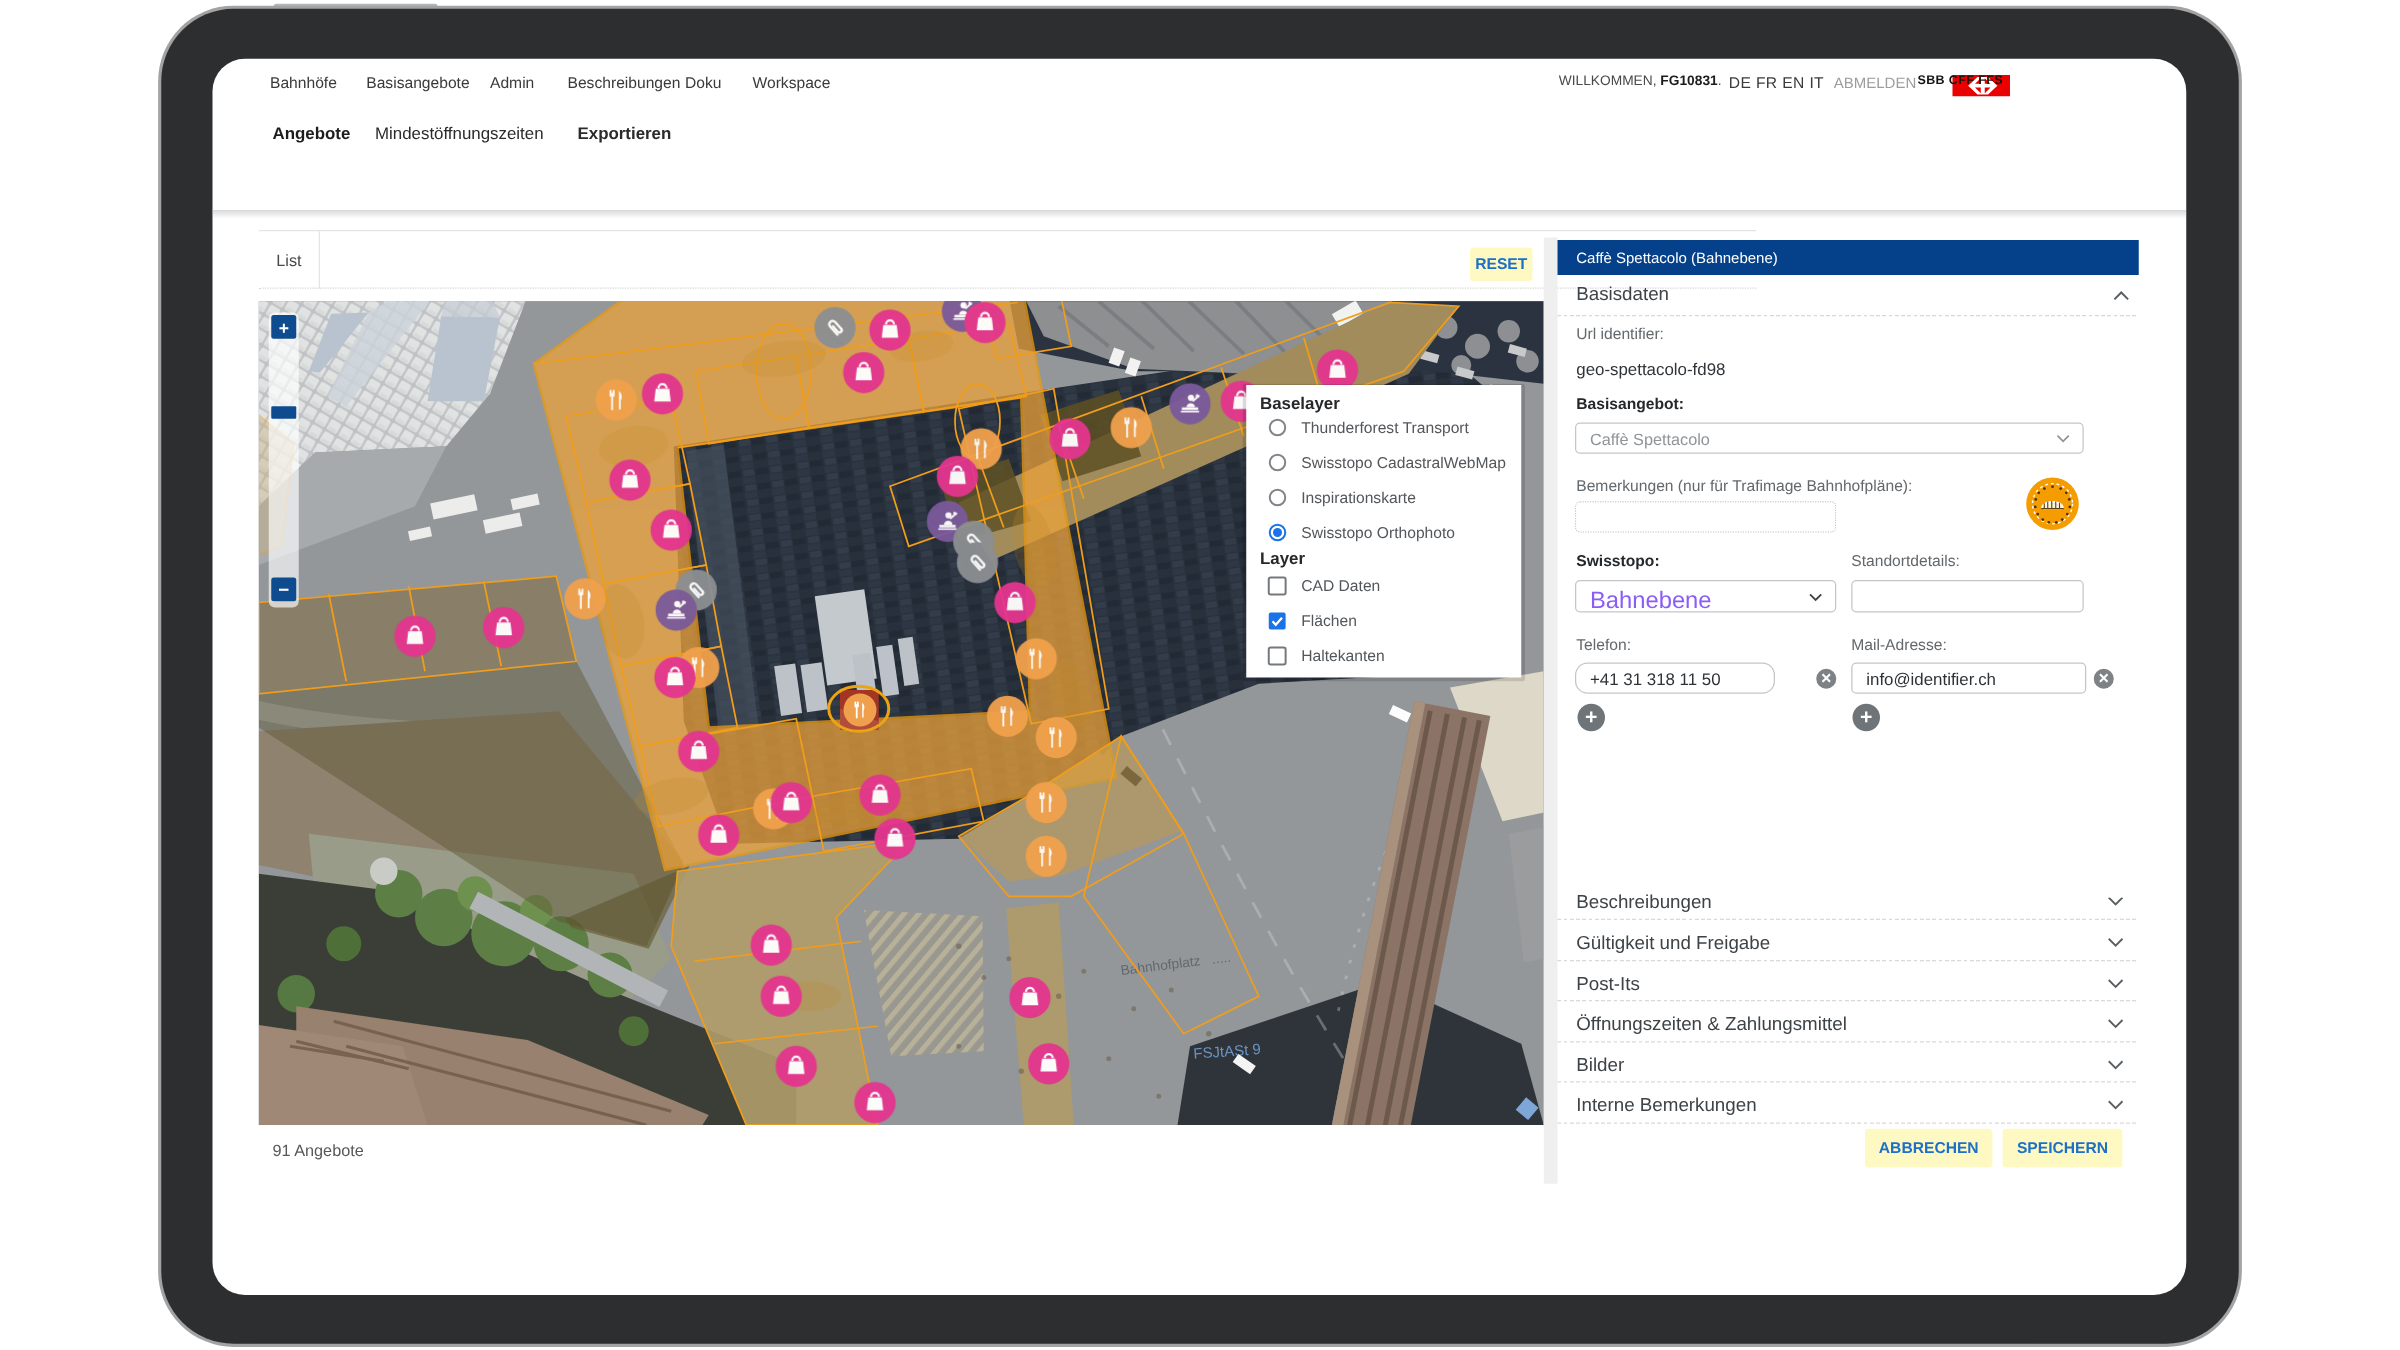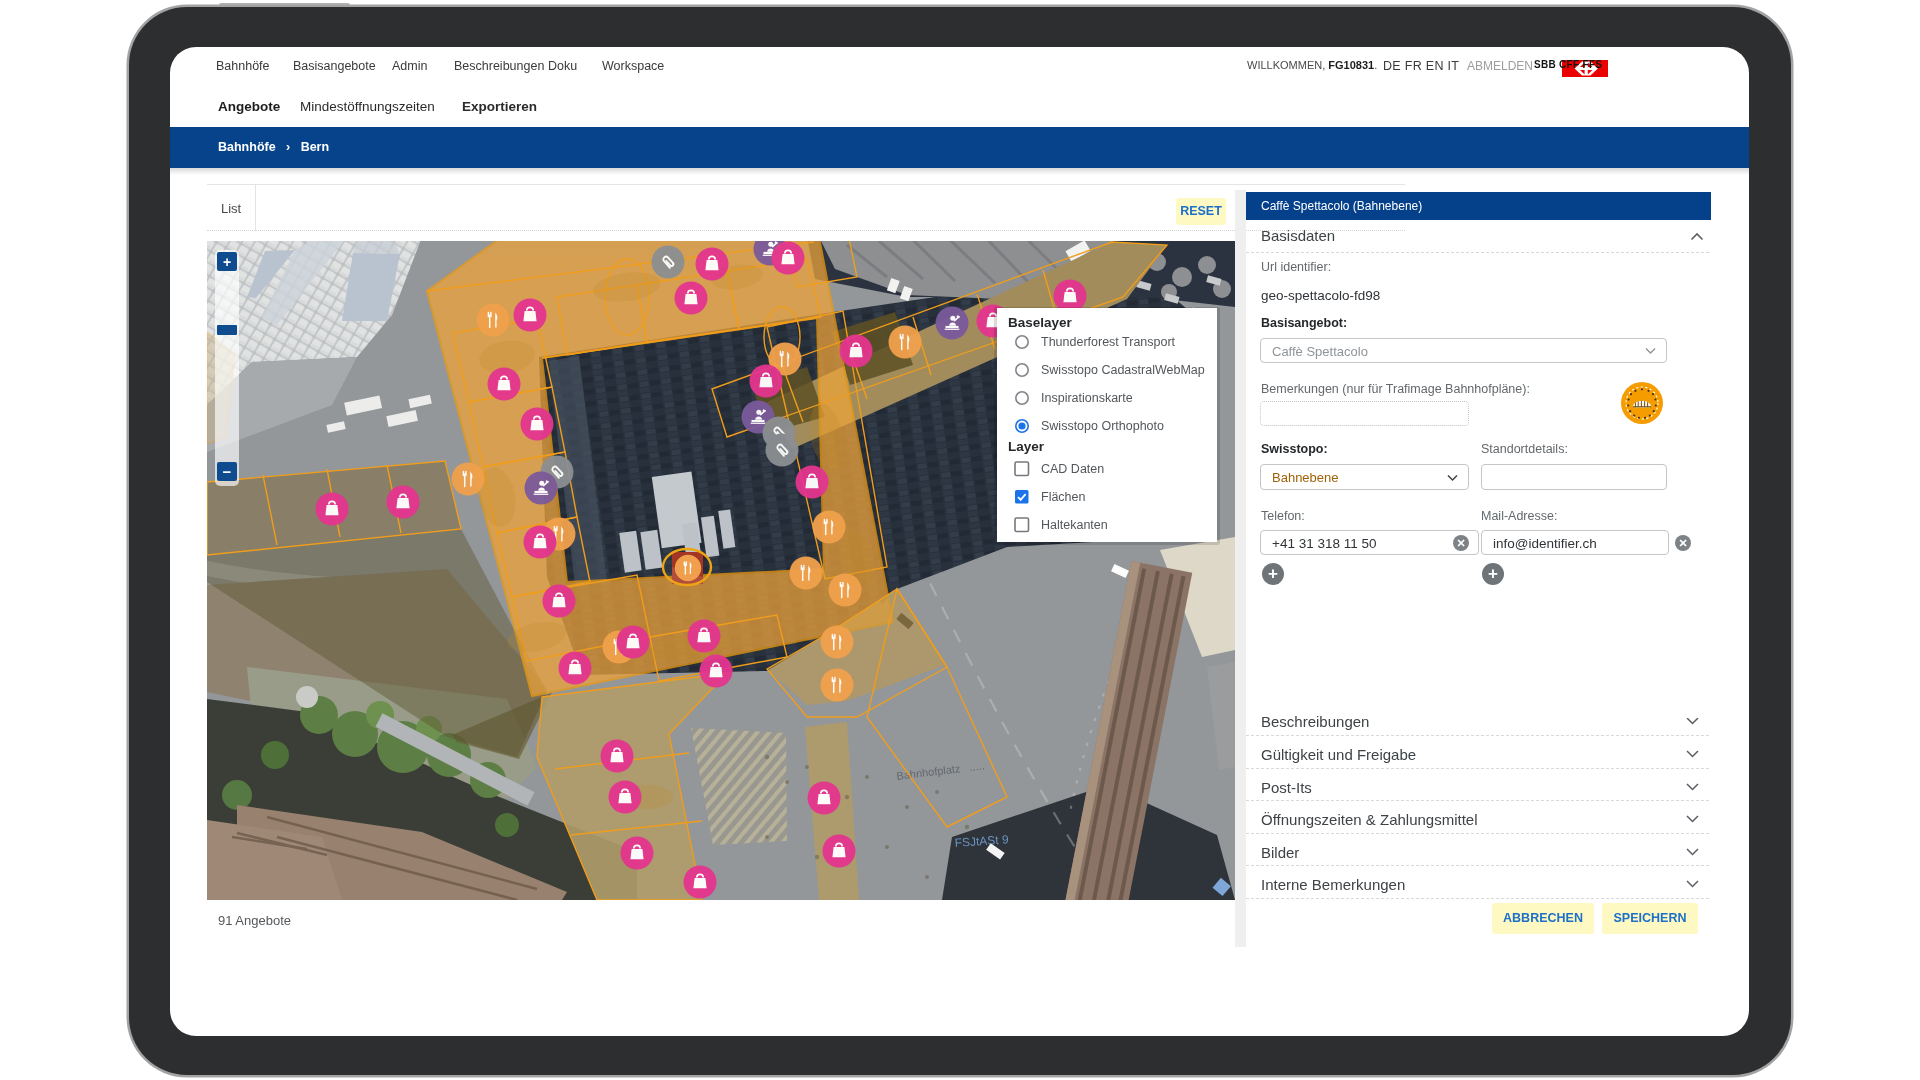--- a/index.html
+++ b/index.html
@@ -51,23 +51,20 @@
     <svg width="46" height="17" viewBox="0 0 46 17" style="position:absolute;left:0;top:0;">
       <g fill="#fff">
           <path d="M12.5 8.5 L20 1.5 L23.6 1.5 L18 7 L22.6 7 L22.6 1.5 L25.8 1.5 L25.8 7 L30.4 7 L24.8 1.5 L28.4 1.5 L35.9 8.5 L28.4 15.5 L24.8 15.5 L30.4 10 L25.8 10 L25.8 15.5 L22.6 15.5 L22.6 10 L18 10 L23.6 15.5 L20 15.5 Z"></path>
         </g>
     </svg>
   </div>
   <div class="abs" style="left:1364px; top:12px; font-size:10px; font-weight:bold; color:#141414; letter-spacing:.3px;">SBB CFF FFS</div>
   <div class="nav2" style="font-weight:bold;">Angebote</div>
   <div class="nav2" style="left:130px; color:#2b2b2b;">Mindestöffnungszeiten</div>
   <div class="nav2" style="left:292px; font-weight:bold; color:#2b2b2b;">Exportieren</div>
-  <div id="bluebar">
-      <span class="crumb">Bahnhöfe&nbsp;&nbsp;&nbsp;›&nbsp;&nbsp;&nbsp;Bern</span>
-    </div>
   <div id="barshadow"></div>
 
   <div id="listrow">
     <div class="lbl">List</div>
     <div class="vline"></div>
   </div>
   <div class="btn-flat" style="left:1006px; top:151px; width:50px; height:27px; line-height:27px;">RESET</div>
 
   <div class="abs" id="mapbox" style="left:37px; top:194px; width:1028px; height:659px; background:#96999c; overflow:hidden;">
   <svg width="1028" height="663" viewBox="0 0 1028 663" style="display:block; margin-top:-4px;">
@@ -457,29 +454,29 @@
         <path d="M14.4,26.6 C14.4,20.5 29.6,20.5 29.6,26.6 Z" fill="#fdf3e0"></path>
         <g stroke="#5a4012" stroke-width="0.9">
           <path d="M15.4,21.6 L15.4,26.2 M18.2,20.3 L18.2,26 M21.4,19.8 L21.4,25.8 M24.6,20.1 L24.6,25.9 M27.6,21.2 L27.6,26.1"></path>
         </g>
         <path d="M13,25.8 L31,25.8" stroke="#5a4012" stroke-width="1"></path>
       </g>
     </svg>
     <div class="abs lab-b" style="left:15px; top:250px;">Swisstopo:</div>
     <div class="abs lab" style="left:235px; top:250px;">Standortdetails:</div>
     <div class="inp" style="left:14px; top:272px; width:209px; height:26px;">
-      <span style="position:absolute; left:11px; top:5px; font-size:13px; color:#a16207;">Bahnebene</span>
+      <span style="position:absolute; left:11px; top:5px; font-size:19px; color:#8b5cf6;">Bahnebene</span>
       <svg style="position:absolute; right:10px; top:9px;" width="11" height="8" viewBox="0 0 11 8">
           <path d="M1,1.5 L5.5,6 L10,1.5" stroke="#3f4347" stroke-width="1.5" fill="none"></path>
         </svg>
     </div>
     <div class="inp" style="left:235px; top:272px; width:186px; height:26px;"></div>
     <div class="abs lab" style="left:15px; top:317px;">Telefon:</div>
     <div class="abs lab" style="left:235px; top:317px;">Mail-Adresse:</div>
-    <div class="inp" style="left:14px; top:338px; width:219px; height:25px;">
+    <div class="inp" style="left:14px; top:338px; width:160px; height:25px;border-radius:10px;">
       <span style="position:absolute; left:11px; top:5px; font-size:13.5px; color:#2f3337;">+41 31 318 11 50</span>
     </div>
     <div class="xcirc" style="left:207px; top:343px;">✕</div>
     <div class="inp" style="left:235px; top:338px; width:188px; height:25px;">
       <span style="position:absolute; left:11px; top:5px; font-size:13.5px; color:#2f3337;">info@identifier.ch</span>
     </div>
     <div class="xcirc" style="left:429px; top:343px;">✕</div>
     <div class="pluscirc" style="left:16px; top:371px;">+</div>
     <div class="pluscirc" style="left:236px; top:371px;">+</div>
 

